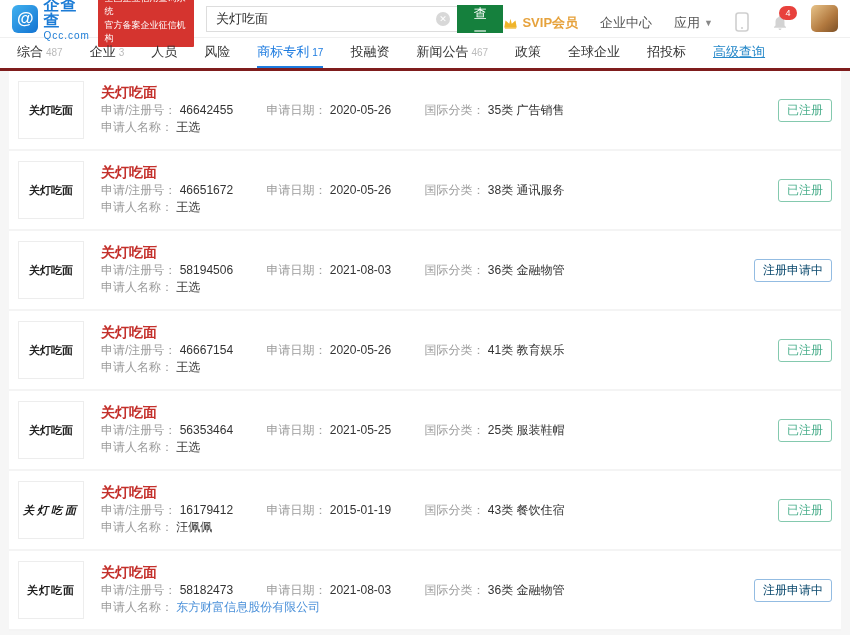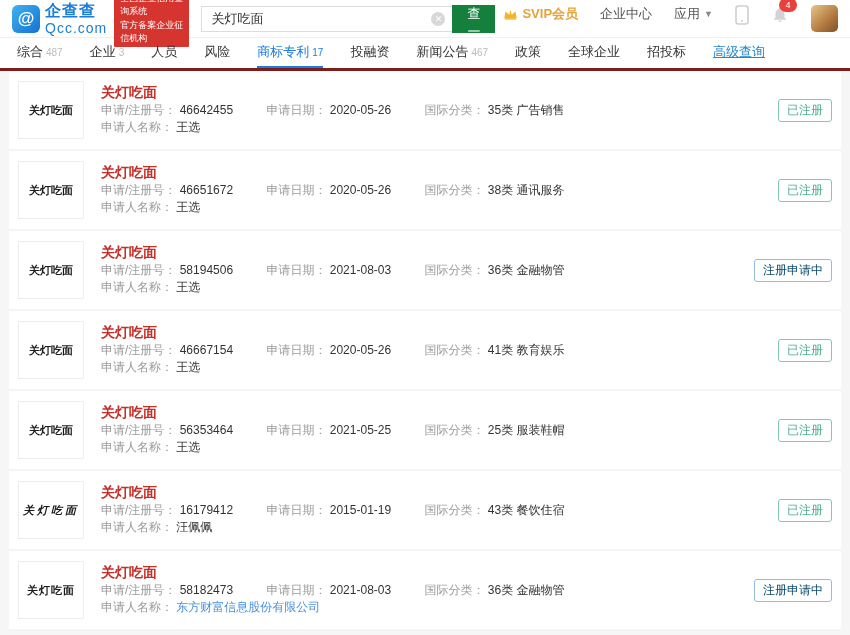--- a/index.html
+++ b/index.html
@@ -7,34 +7,34 @@
   
   .header { display:flex; align-items:center; height:37px; background:#fff;
     border-bottom:1px solid #f0f0f0; padding:0 12px; }
   .logo { display:flex; align-items:center; cursor:pointer; }
   .logo-icon { width:28px; height:28px; border-radius:6px;
     background:linear-gradient(135deg,#41b1ef,#1273d2); color:#fff;
     display:flex; align-items:center; justify-content:center;
     font-weight:bold; font-size:17px; }
   .brand-col { margin-left:5px; line-height:1; }
   .brand-name { color:#1c7cd6; font-weight:bold; font-size:16px; letter-spacing:1px; }
-  .brand-domain { color:#1c7cd6; font-size:14px; letter-spacing:1px; margin-top:2px; }
+  .brand-domain { color:#1c7cd6; font-size:10px; letter-spacing:1px; margin-top:2px; }
   .cert-badge { background:#d5342f; color:#fff; font-size:9px; line-height:1.45;
     padding:2px 6px; margin-left:7px; border-radius:1px; }
   .search-wrap { display:flex; align-items:center; margin-left:12px; }
   .search-box { position:relative; }
   .search-input { width:215px; height:24px; border:1px solid #ddd; border-right:none;
     padding:0 26px 0 9px; font-size:13px; color:#333; outline:none;
     font-family:inherit; }
   .clear-icon { position:absolute; right:7px; top:6px; width:14px; height:14px;
     border-radius:50%; background:#d8d8d8; color:#fff; font-size:9px;
     display:flex; align-items:center; justify-content:center; cursor:pointer; }
   .search-btn { height:28px; padding:0 15px; background:#15803d; color:#fff;
     border:none; font-size:13px; cursor:pointer; font-family:inherit;text-align:center; }
-  .header-menu { margin-left:auto; display:flex; align-items:flex-start; gap:22px;padding-left:8px; }
+  .header-menu { margin-left:auto; display:flex; align-items:flex-end; gap:22px; }
   .menu-item { display:flex; align-items:center; gap:4px; font-size:13px;
     color:#555; cursor:pointer; white-space:nowrap; }
   .caret { font-size:9px; color:#888; }
   .icon-btn { position:relative; cursor:pointer; display:flex; align-items:center; }
   .noti-badge { position:absolute; top:-7px; right:-8px; background:#e8413c;
     color:#fff; font-size:9px; min-width:14px; height:14px; border-radius:8px;
     display:flex; align-items:center; justify-content:center; padding:0 2px; }
   .avatar { width:27px; height:27px; border-radius:5px;
     background:linear-gradient(135deg,#e8c48a,#b2793f 60%,#7d5126); cursor:pointer; }
   

